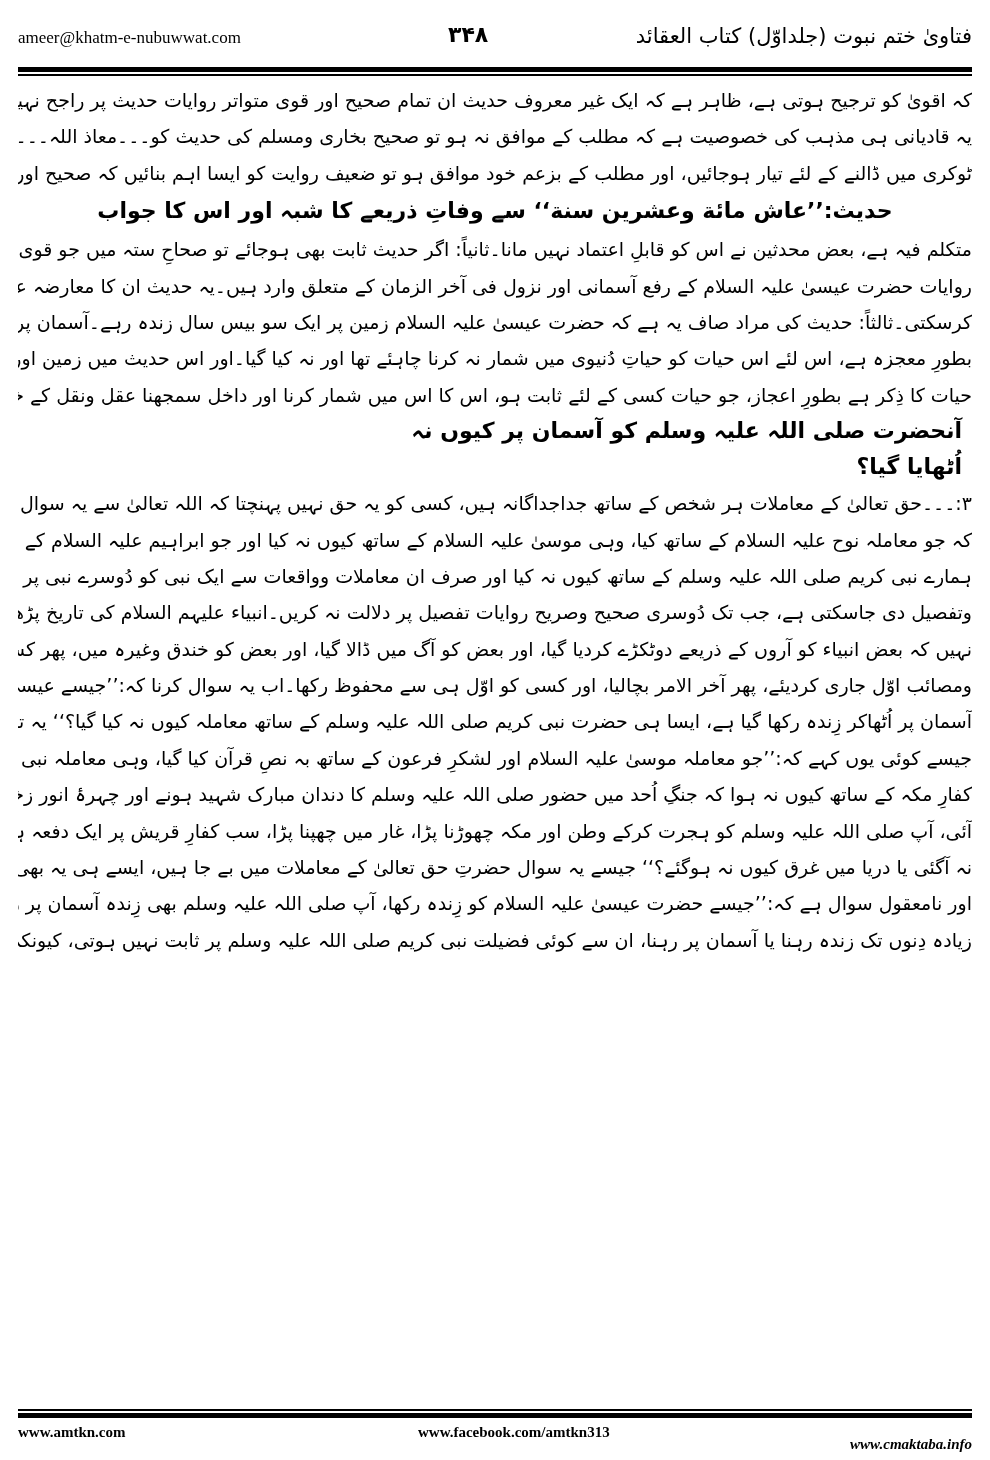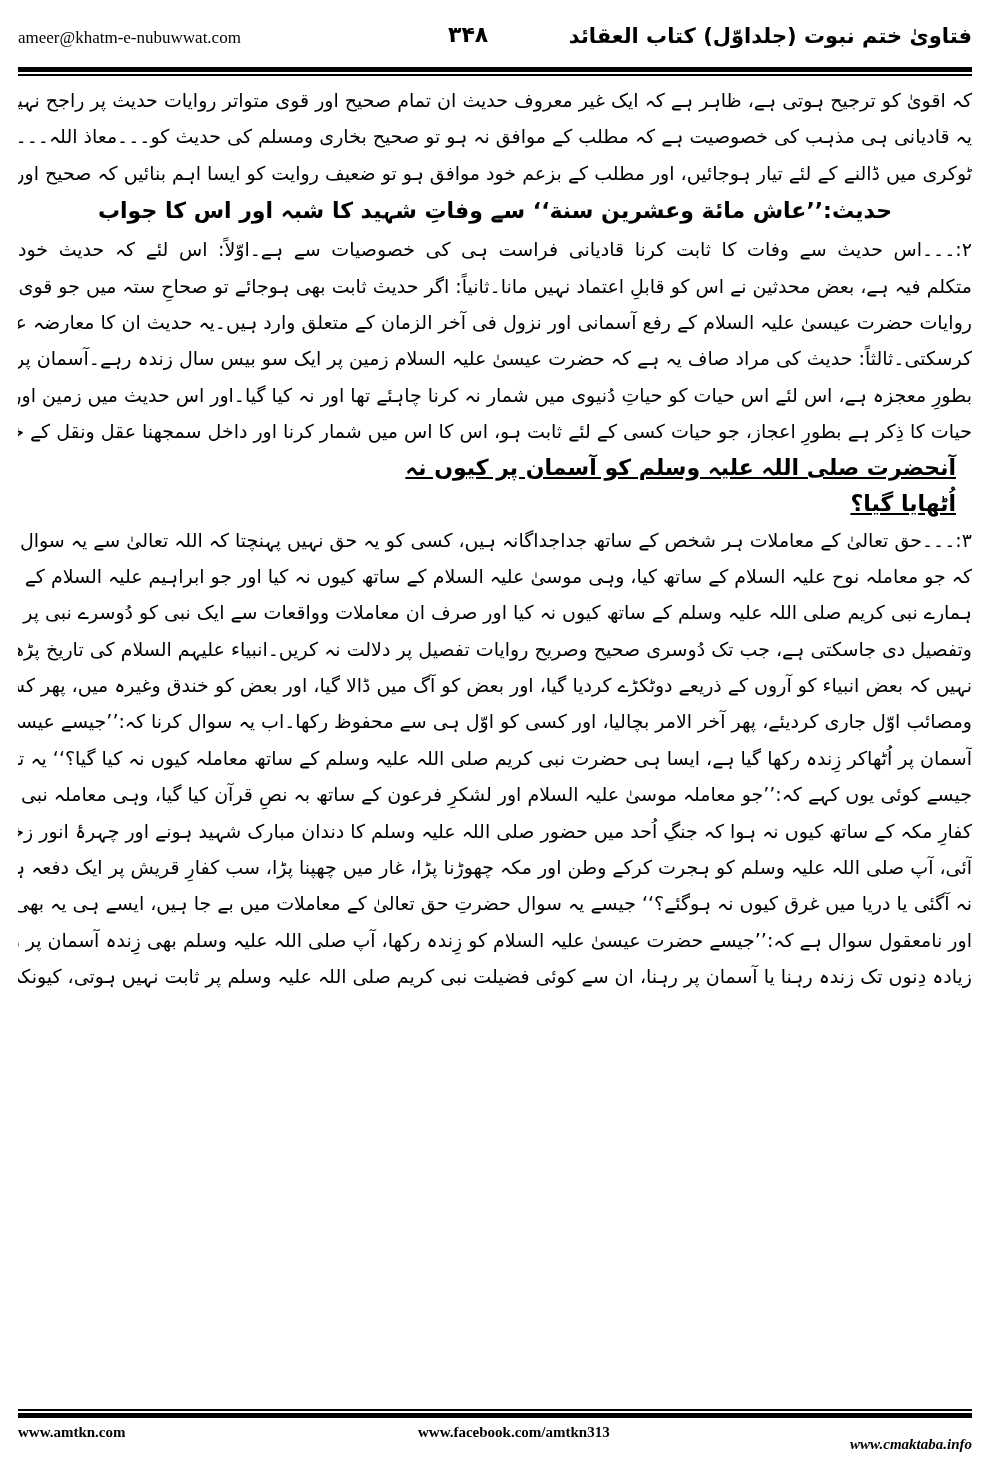--- a/index.html
+++ b/index.html
@@ -1,20 +1,20 @@
 <!DOCTYPE html>
 <html><head>
 <meta charset="utf-8">
 <style>
   html, body { margin: 0; padding: 0; background: #ffffff; }
   body { width: 990px; height: 1460px; position: relative; overflow: hidden; color: #000; }
   .header { position: absolute; left: 18px; right: 18px; top: 22px; height: 30px; }
   .hdr-email { position: absolute; left: 0; top: 6px; font-family: "Liberation Serif", serif; font-weight: normal; font-size: 17px; }
   .hdr-page { position: absolute; left: 430px; top: 0; font-family: "DejaVu Sans", sans-serif; font-weight: bold; font-size: 22px; direction: rtl; }
-  .hdr-title { position: absolute; right: 0; top: 2px; font-family: "DejaVu Sans", sans-serif; font-weight: bold; font-size: 21px; direction: rtl; }
+  .hdr-title { position: absolute; right: 0; top: 2px; font-family: "DejaVu Sans", sans-serif; font-weight: normal; font-size: 21px; direction: rtl; }
   .rule-thick-top { position: absolute; left: 18px; right: 18px; top: 67px; height: 5px; background: #000; }
   .rule-thin-top { position: absolute; left: 18px; right: 18px; top: 74px; height: 2px; background: #000; }
   .rule-thin-bot { position: absolute; left: 18px; right: 18px; top: 1409px; height: 2px; background: #000; }
   .rule-thick-bot { position: absolute; left: 18px; right: 18px; top: 1413px; height: 5px; background: #000; }
   .content { position: absolute; left: 18px; right: 18px; top: 82px; direction: rtl; font-family: "DejaVu Sans", sans-serif; }
   .line { height: 36.4px; line-height: 36.4px; font-size: 19px; text-align: justify; text-align-last: justify; white-space: nowrap; overflow: hidden; }
   .line.last { text-align-last: right; }
   .heading { height: 40px; line-height: 40px; font-size: 22px; font-weight: bold; text-align: center; white-space: nowrap; }
   .heading2 { height: 34px; line-height: 34px; font-size: 22px; font-weight: bold; text-align: right; padding-right: 190px; white-space: nowrap; }
   .footer { position: absolute; left: 18px; right: 18px; top: 1424px; height: 22px; font-family: "Liberation Serif", serif; font-weight: bold; font-size: 15px; }
@@ -32,30 +32,29 @@
 </div>
 <div class="rule-thick-top"></div>
 <div class="rule-thin-top"></div>
 
 <div class="content">
   <div>
     <div class="line">کہ اقویٰ کو ترجیح ہوتی ہے، ظاہر ہے کہ ایک غیر معروف حدیث ان تمام صحیح اور قوی متواتر روایات حدیث پر راجح نہیں ہوسکتی۔</div>
     <div class="line">یہ قادیانی ہی مذہب کی خصوصیت ہے کہ مطلب کے موافق نہ ہو تو صحیح بخاری ومسلم کی حدیث کو۔۔۔معاذ اللہ۔۔۔ردّی کی</div>
     <div class="line">ٹوکری میں ڈالنے کے لئے تیار ہوجائیں، اور مطلب کے بزعم خود موافق ہو تو ضعیف روایت کو ایسا اہم بنائیں کہ صحیح اور متواتر</div>
   </div>
-  <div class="heading">حدیث:’’عاش مائة وعشرين سنة‘‘ سے وفاتِ شہید کا شبہ اور اس کا جواب</div>
+  <div class="heading">حدیث:’’عاش مائة وعشرين سنة‘‘ سے وفاتِ ذریعے کا شبہ اور اس کا جواب</div>
   <div>
-    <div class="line">۲:۔۔۔اس حدیث سے وفات کا ثابت کرنا قادیانی فراست ہی کی خصوصیات سے ہے۔اوّلاً: اس لئے کہ حدیث خود</div>
     <div class="line">متکلم فیہ ہے، بعض محدثین نے اس کو قابلِ اعتماد نہیں مانا۔ثانیاً: اگر حدیث ثابت بھی ہوجائے تو صحاحِ ستہ میں جو قوی اور صریح وصحیح</div>
     <div class="line">روایات حضرت عیسیٰ علیہ السلام کے رفع آسمانی اور نزول فی آخر الزمان کے متعلق وارد ہیں۔یہ حدیث ان کا معارضہ عقلاً و اُصولاً نہیں</div>
     <div class="line">کرسکتی۔ثالثاً: حدیث کی مراد صاف یہ ہے کہ حضرت عیسیٰ علیہ السلام زمین پر ایک سو بیس سال زندہ رہے۔آسمان پر زِندہ رہنا چونکہ</div>
     <div class="line">بطورِ معجزہ ہے، اس لئے اس حیات کو حیاتِ دُنیوی میں شمار نہ کرنا چاہئے تھا اور نہ کیا گیا۔اور اس حدیث میں زمین اور اس عالم عناصر کی</div>
     <div class="line last">حیات کا ذِکر ہے بطورِ اعجاز، جو حیات کسی کے لئے ثابت ہو، اس کا اس میں شمار کرنا اور داخل سمجھنا عقل ونقل کے خلاف ہے۔</div>
   </div>
-  <div class="heading2" style="height:72px; line-height:36px; white-space:normal; width:560px; margin-right:16px; padding-right:0; margin-left:auto;text-decoration:underline;">آنحضرت صلی اللہ علیہ وسلم کو آسمان پر کیوں نہ اُٹھایا گیا؟</div>
+  <div class="heading2" style="height:72px; line-height:36px; white-space:normal; width:560px; margin-right:10px; padding-right:0; margin-left:auto;">آنحضرت صلی اللہ علیہ وسلم کو آسمان پر کیوں نہ اُٹھایا گیا؟</div>
   <div>
     <div class="line">۳:۔۔۔حق تعالیٰ کے معاملات ہر شخص کے ساتھ جداجداگانہ ہیں، کسی کو یہ حق نہیں پہنچتا کہ اللہ تعالیٰ سے یہ سوال کرے</div>
     <div class="line">کہ جو معاملہ نوح علیہ السلام کے ساتھ کیا، وہی موسیٰ علیہ السلام کے ساتھ کیوں نہ کیا اور جو ابراہیم علیہ السلام کے ساتھ کیا، وہی</div>
     <div class="line">ہمارے نبی کریم صلی اللہ علیہ وسلم کے ساتھ کیوں نہ کیا اور صرف ان معاملات وواقعات سے ایک نبی کو دُوسرے نبی پر نہ کوئی ترجیح</div>
     <div class="line">وتفصیل دی جاسکتی ہے، جب تک دُوسری صحیح وصریح روایات تفصیل پر دلالت نہ کریں۔انبیاء علیہم السلام کی تاریخ پڑھنے والوں پر مخفی</div>
     <div class="line">نہیں کہ بعض انبیاء کو آروں کے ذریعے دوٹکڑے کردیا گیا، اور بعض کو آگ میں ڈالا گیا، اور بعض کو خندق وغیرہ میں، پھر کسی پر آفات</div>
     <div class="line">ومصائب اوّل جاری کردیئے، پھر آخر الامر بچالیا، اور کسی کو اوّل ہی سے محفوظ رکھا۔اب یہ سوال کرنا کہ:’’جیسے عیسیٰ علیہ السلام کو</div>
     <div class="line">آسمان پر اُٹھاکر زِندہ رکھا گیا ہے، ایسا ہی حضرت نبی کریم صلی اللہ علیہ وسلم کے ساتھ معاملہ کیوں نہ کیا گیا؟‘‘ یہ تو ایسا ہی سوال ہے</div>
     <div class="line">جیسے کوئی یوں کہے کہ:’’جو معاملہ موسیٰ علیہ السلام اور لشکرِ فرعون کے ساتھ بہ نصِ قرآن کیا گیا، وہی معاملہ نبی کریم صلی اللہ علیہ وسلم اور</div>
     <div class="line">کفارِ مکہ کے ساتھ کیوں نہ ہوا کہ جنگِ اُحد میں حضور صلی اللہ علیہ وسلم کا دندان مبارک شہید ہونے اور چہرۂ انور زخمی ہونے کی نوبت</div>

